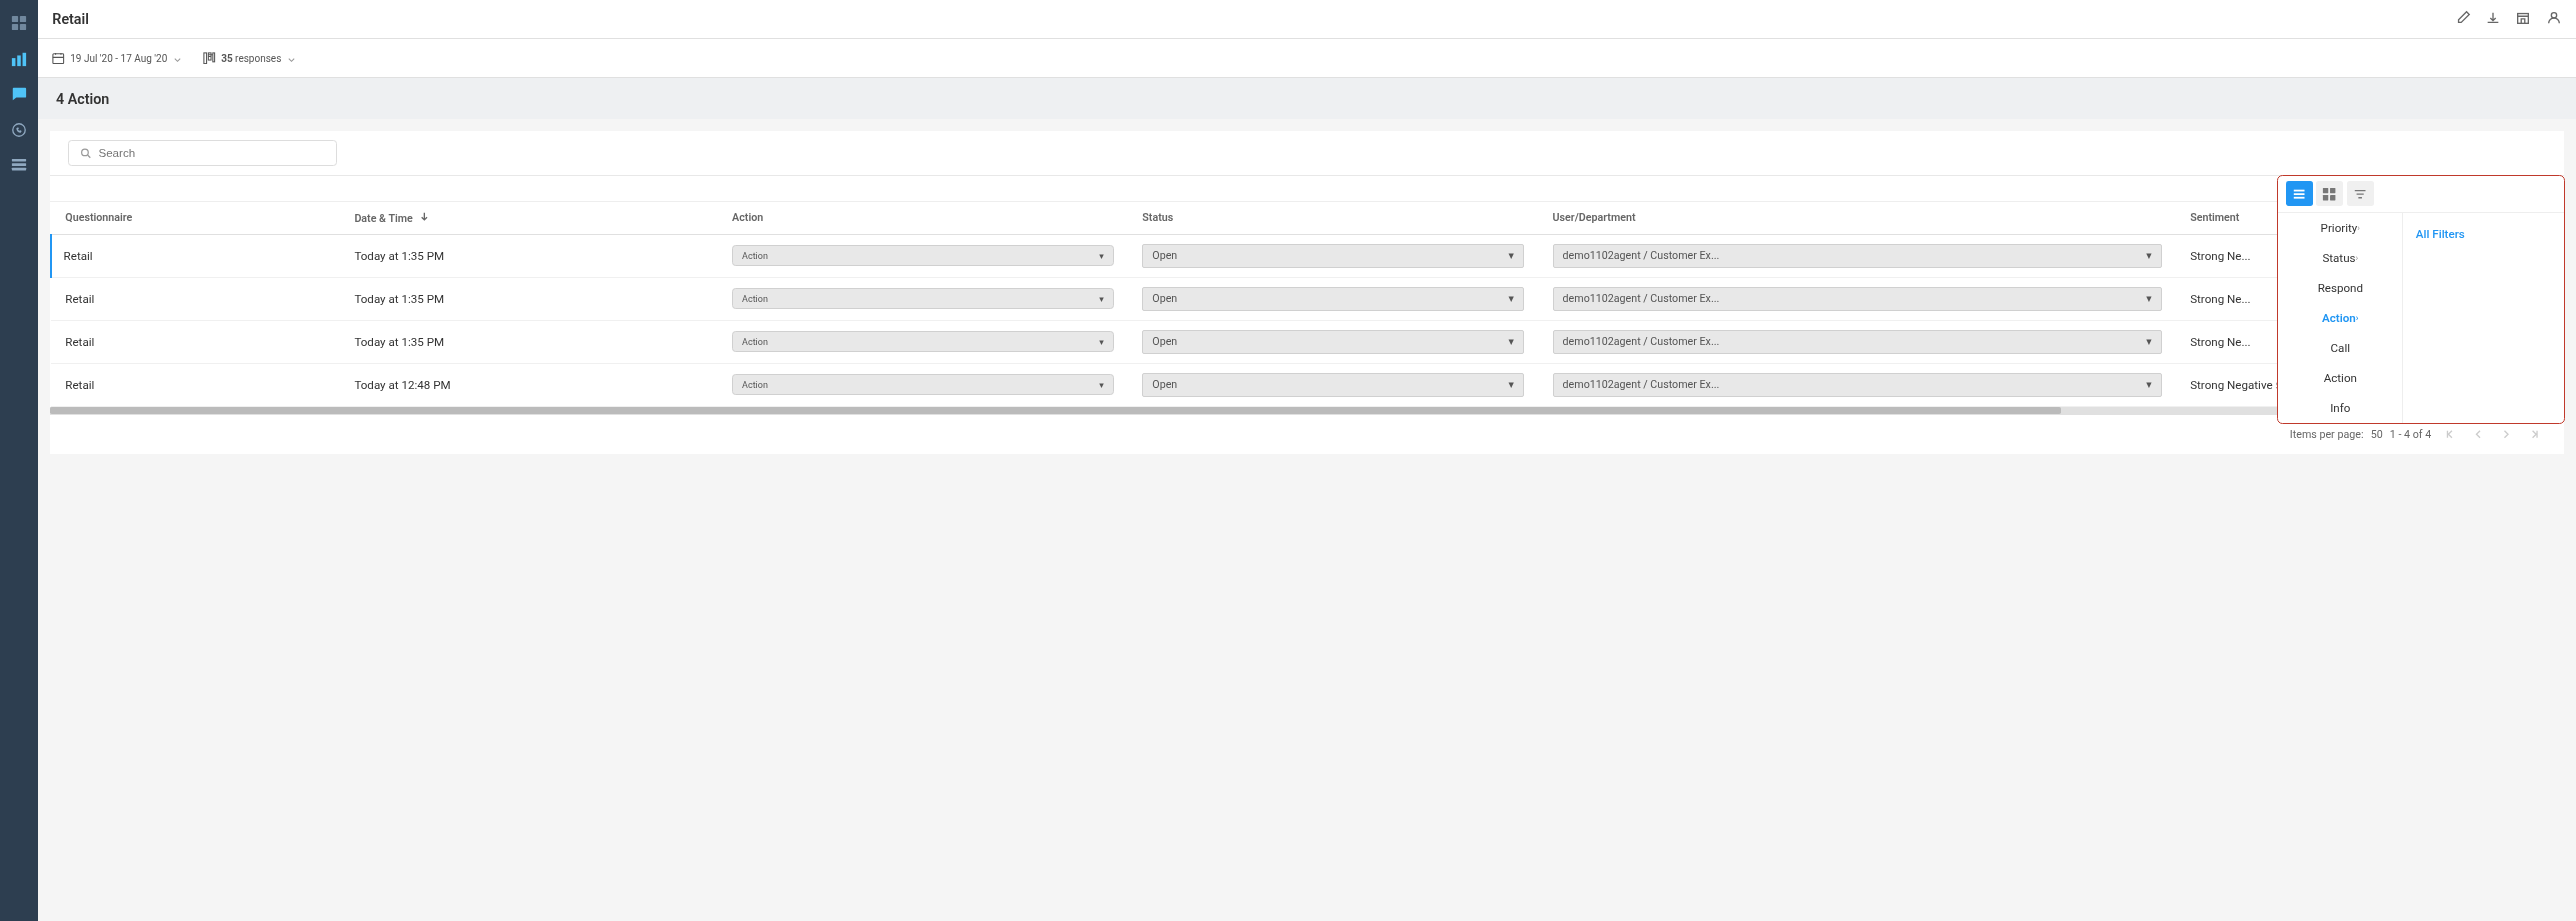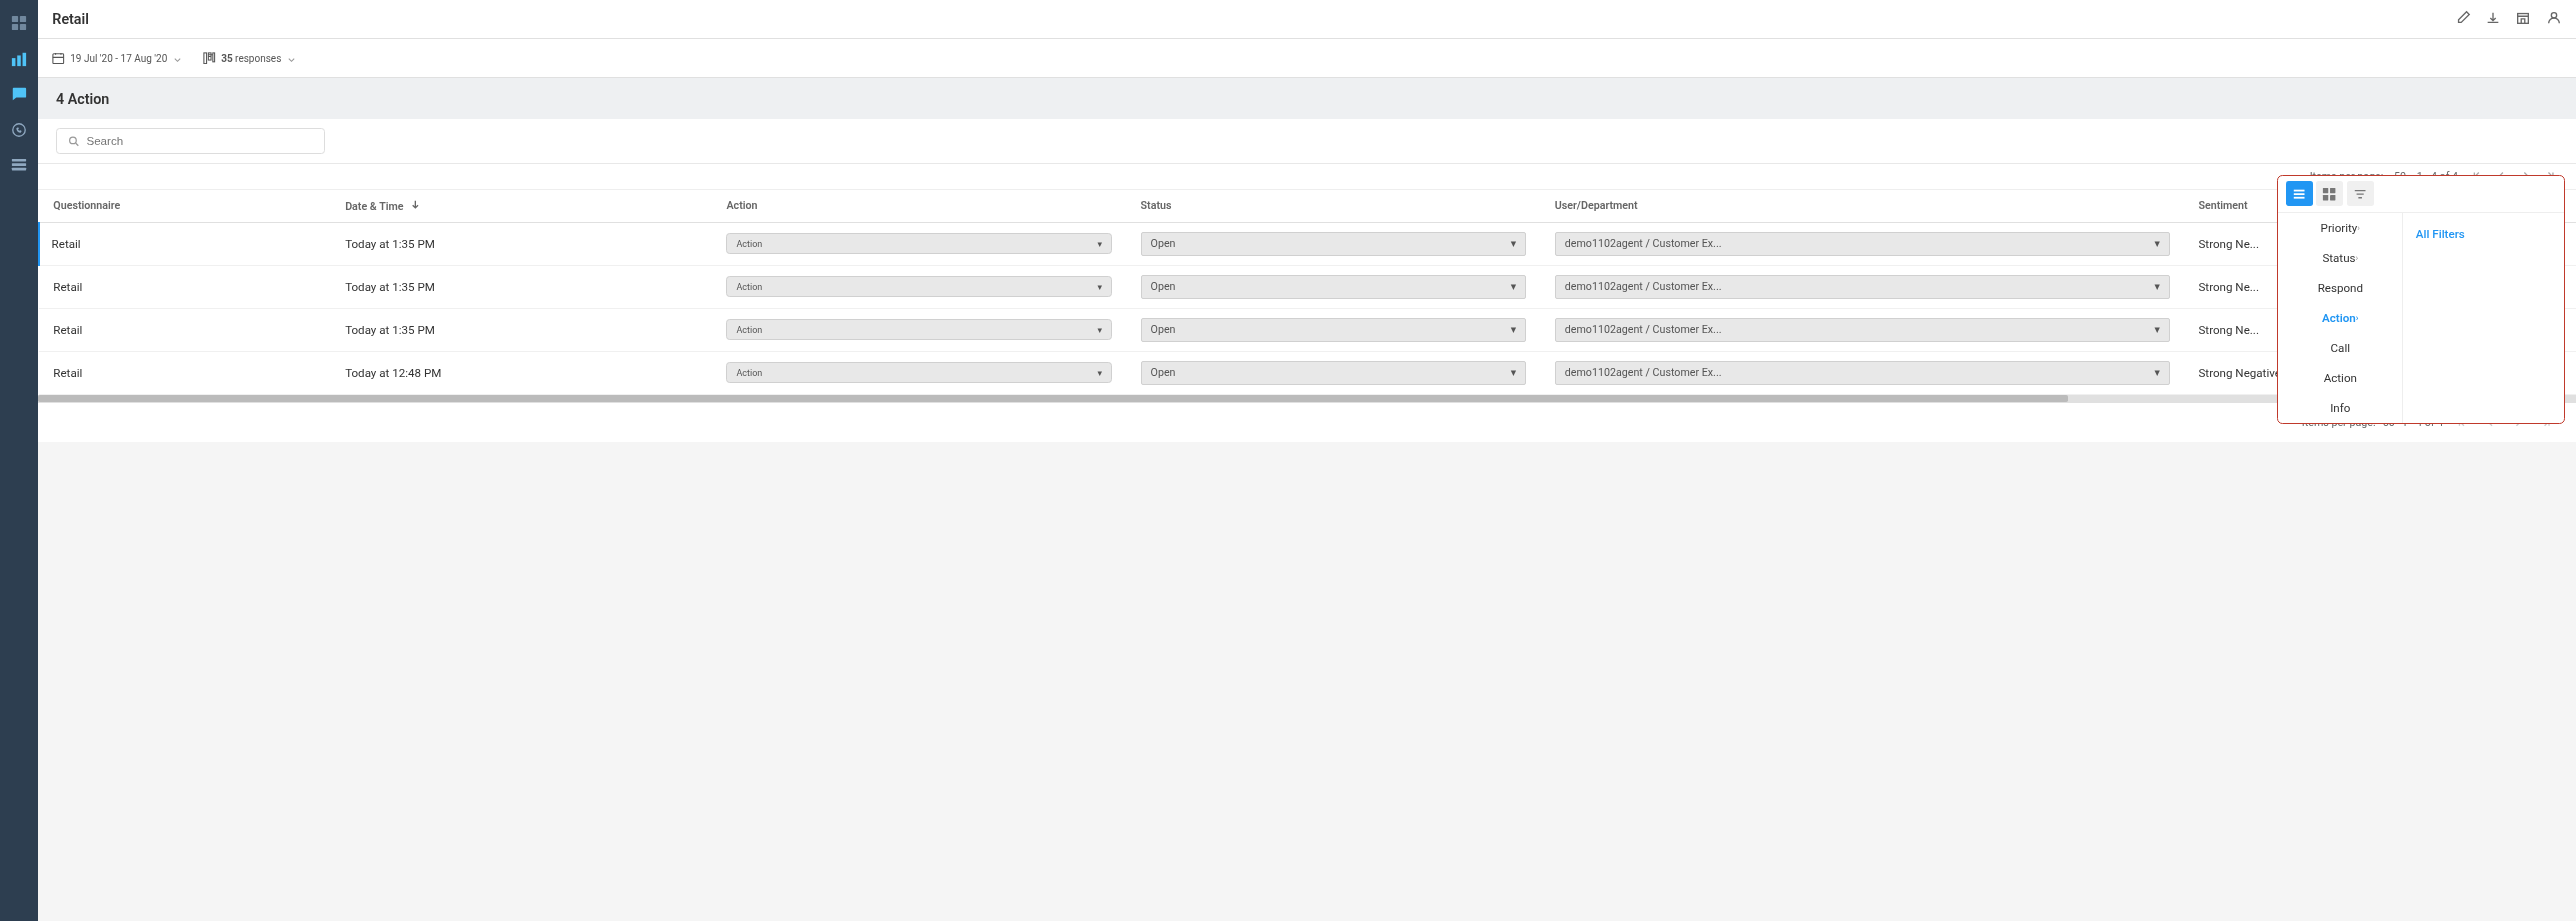--- a/index.html
+++ b/index.html
@@ -99,21 +99,21 @@
       background: #eef0f2;
       padding: 12.5px 18px;
       font-size: 14.3px;
       font-weight: 600;
       color: #333;
     }
 
     
     .table-container {
       background: #fff;
-      margin: 0;
+      margin: 12px;
     }
 
     
     .search-bar {
       padding: 9px 18px;
       border-bottom: 0.9px solid #e8e8e8;
       background: #fff;
     }
     .search-input-wrap {
       display: flex;

